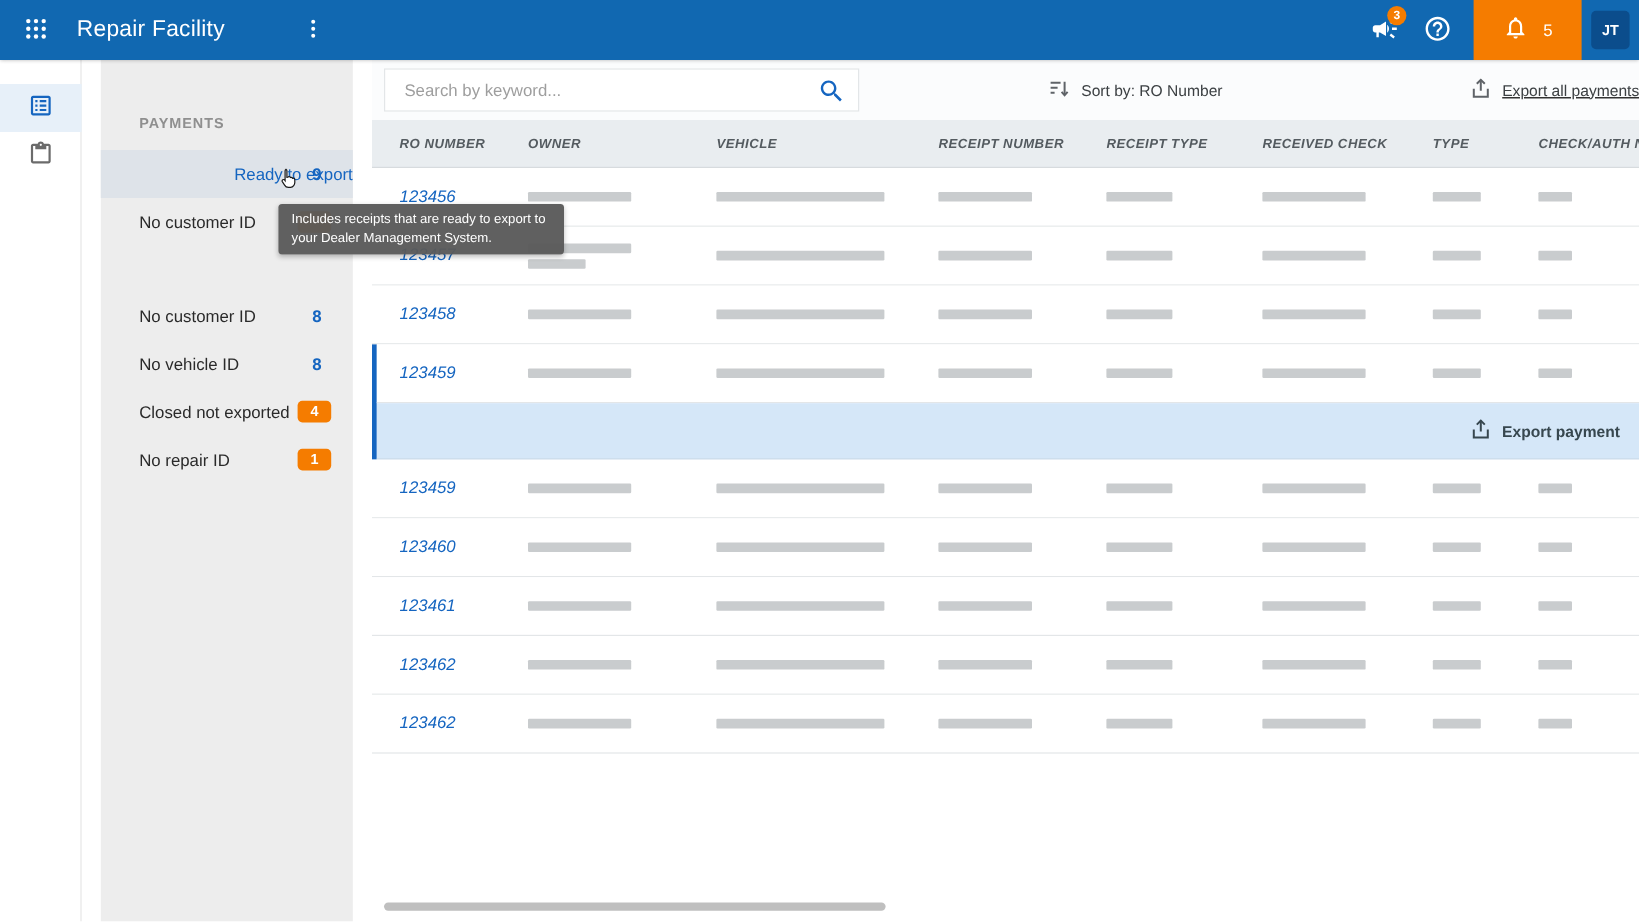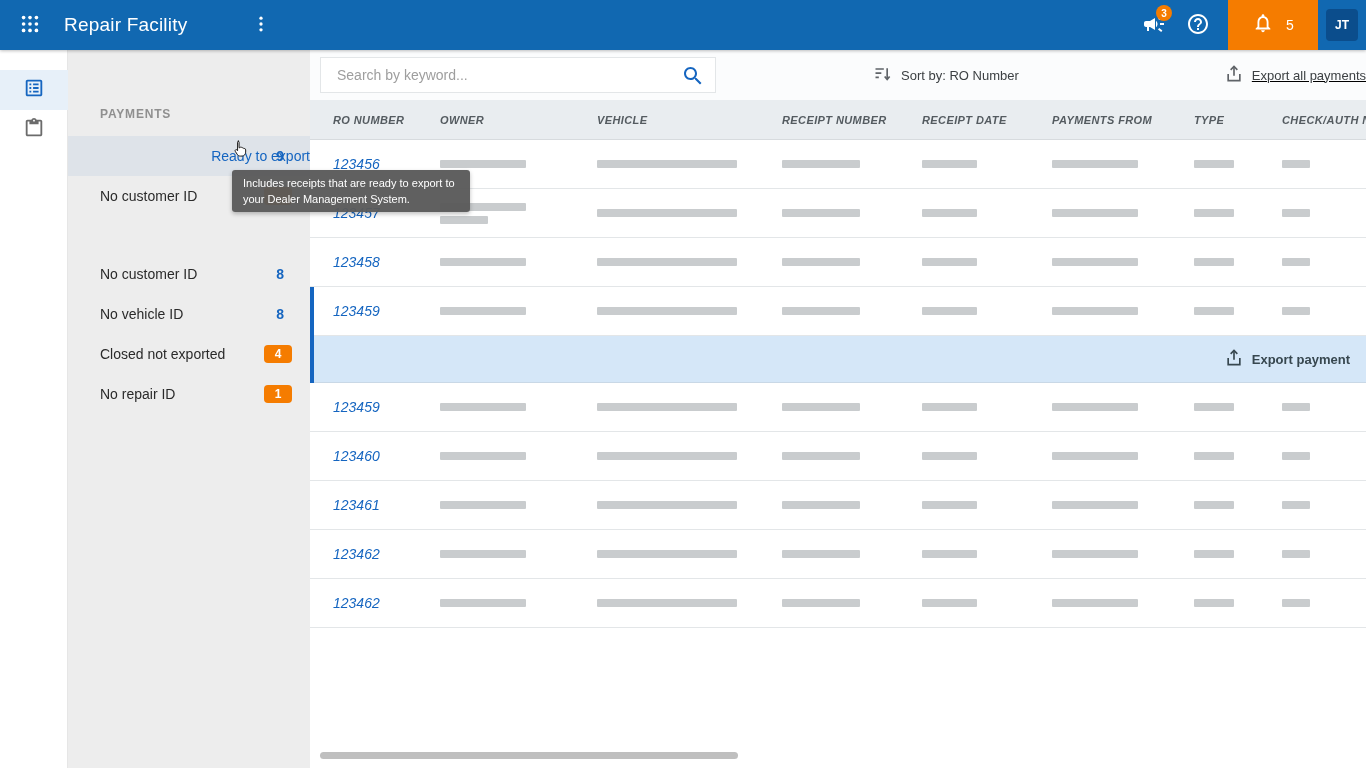--- a/index.html
+++ b/index.html
@@ -24,21 +24,21 @@
   .avatar { width:32px; height:32px; border-radius:4px; background:#0B4D8C; color:#fff; font-size:12px; font-weight:600;
             display:flex; align-items:center; justify-content:center; margin:0 8px; cursor:pointer; }
 
   
   .rail { position:absolute; left:0; top:50px; width:68px; bottom:0; background:#fff; border-right:1px solid #E6E6E6;
           padding-top:20px; z-index:10; }
   .rail-item { width:68px; height:40px; display:flex; align-items:center; justify-content:center; cursor:pointer; }
   .rail-item.selected { background:#E7F0F9; }
 
   
-  .panel { position:absolute; left:68px; top:50px; width:242px; bottom:0; background:#EDEDED; padding-top:54px; z-index:10; }
+  .panel { position:absolute; left:84px; top:50px; width:210px; bottom:0; background:#EDEDED; padding-top:43px; z-index:10; }
   .sec-header { font-size:12px; font-weight:700; color:#8F8F8F; letter-spacing:.8px; padding:0 0 0 32px; height:20px;
                 margin-bottom:12px; display:flex; align-items:center; }
   .sec-gap { height:38px; }
   .p-item { height:40px; display:flex; align-items:center; padding-left:32px; cursor:pointer; position:relative; }
   .p-item .label { font-size:14px; color:#2A2A2A; }
   .p-item.selected { background:#DEE3E9;justify-content:flex-end; }
   .p-item.selected .label { color:#1565C0; }
   .count { position:absolute; right:26px; font-size:14px; font-weight:600; color:#1565C0; }
   .badge { position:absolute; right:18px; min-width:28px; height:18px; background:#F57C00; border-radius:4px;
            color:#fff; font-size:12px; font-weight:700; display:flex; align-items:center; justify-content:center; }
@@ -222,22 +222,22 @@
       </span>
       <span>Export all payments</span>
     </div>
   </div>
 
   <div class="theader grid-cols">
     <div class="hcell">RO NUMBER</div>
     <div class="hcell">OWNER</div>
     <div class="hcell">VEHICLE</div>
     <div class="hcell">RECEIPT NUMBER</div>
-    <div class="hcell">RECEIPT DATE</div>
-    <div class="hcell">PAYMENTS FROM</div>
+    <div class="hcell">RECEIPT TYPE</div>
+    <div class="hcell">RECEIVED CHECK</div>
     <div class="hcell">TYPE</div>
     <div class="hcell">CHECK/AUTH N</div>
   </div>
 
   <div class="trow grid-cols">
     <div class="cell"><a class="ro-link">123456</a></div>
     <div class="cell">
         <div class="bar w-owner"></div>
       </div>
     <div class="cell">

